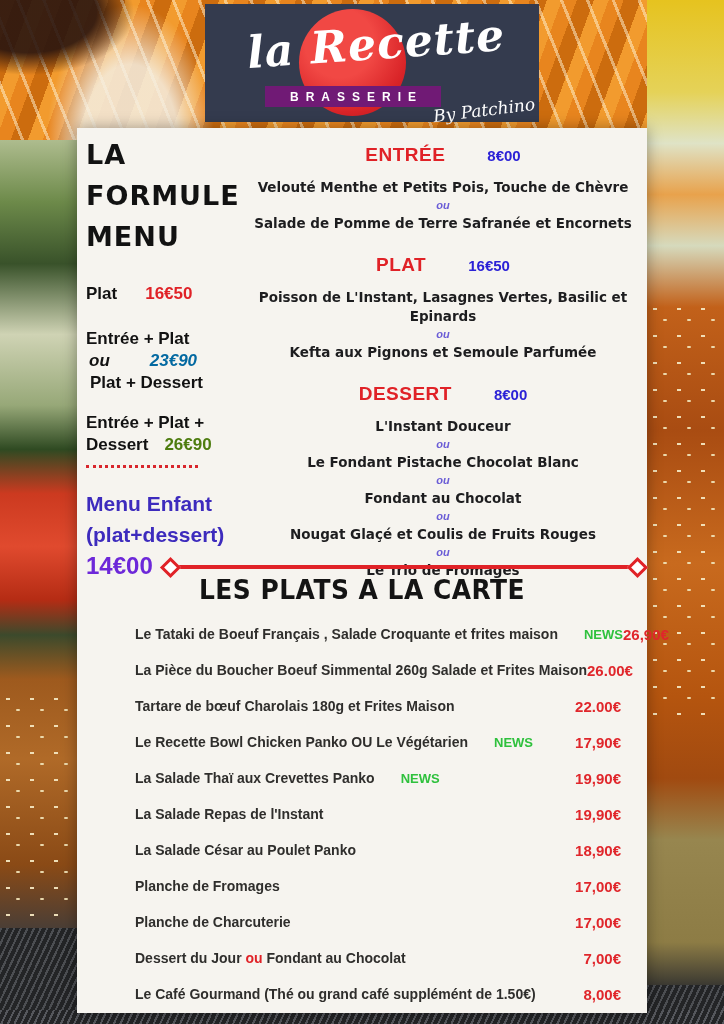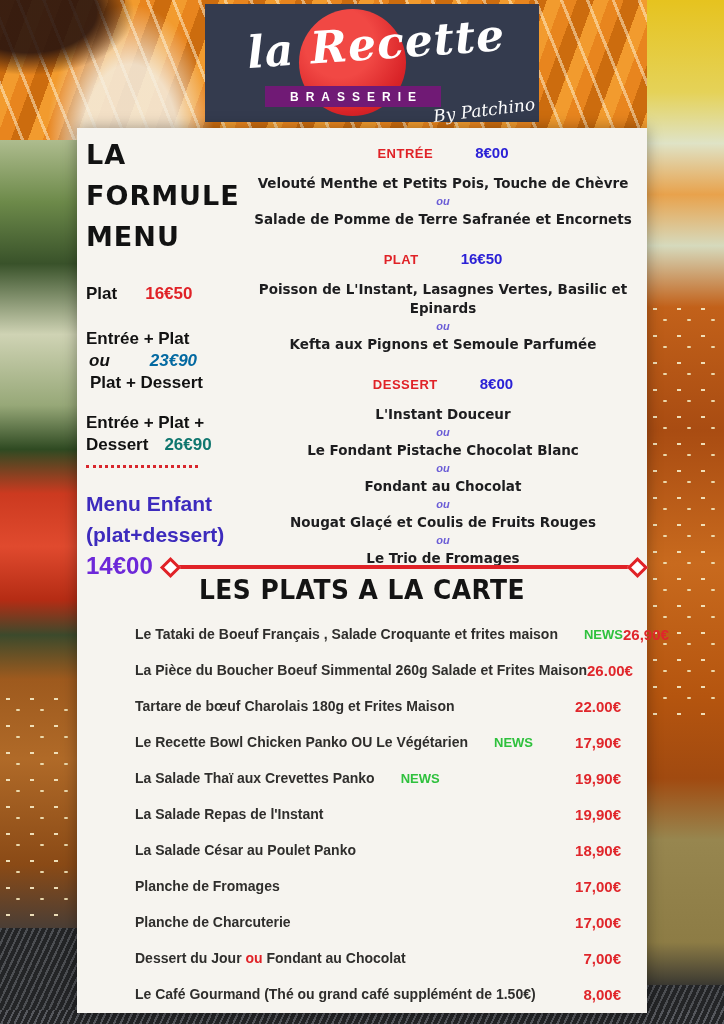--- a/index.html
+++ b/index.html
@@ -58,30 +58,30 @@
   .offer-plat{margin-top:27px;display:flex;font-size:17px;font-weight:bold;}
   .offer-plat .price{color:#e02227;margin-left:28px;}
   .combo{font-size:17px;font-weight:bold;line-height:22px;}
   .combo2{margin-top:24px;}
   .combo2 .ou-row{display:flex;}
   .combo2 .ou-word{font-style:italic;padding-left:3px;}
   .combo2 .price{color:#0369a1;font-style:italic;margin-left:40px;}
   .combo2 .line3{padding-left:4px;}
   .combo3{margin-top:18px;}
   .combo3 .price-row{display:flex;}
-  .combo3 .price{color:#0f766e;margin-left:16px;}
+  .combo3 .price{color:#4d7c0f;margin-left:16px;}
   .dots{margin-top:9px;width:112px;border-top:3px dotted #d8262c;}
   .kids{margin-top:20px;font-size:21px;font-weight:bold;color:#3d2bbd;line-height:31px;}
   .kids .kids-price{color:#6d28d9;font-size:24px;}
 
   
   .courses{position:absolute;left:168px;top:16px;width:396px;text-align:center;}
   .course-section{margin-bottom:21px;}
   .course-header{margin-bottom:12px;}
-  .course-label{color:#e02227;font-weight:bold;font-size:13px;letter-spacing:.5px;}
+  .course-label{color:#e02227;font-weight:bold;font-size:19px;letter-spacing:.5px;}
   .course-price{color:#2b21d6;font-weight:bold;font-size:15px;margin-left:42px;}
   .course-option{font-family:"DejaVu Sans",sans-serif;font-weight:bold;font-size:13.5px;
     color:#1d1d1f;line-height:19px;}
   .ou-sep{font-size:11px;font-style:italic;font-weight:bold;color:#6a5cd6;line-height:17px;}
 
   
   .divider{position:absolute;left:93px;top:437px;width:468px;border-top:4px solid #e02227;}
   .diamond{position:absolute;top:-9px;width:9px;height:9px;background:#fff;
     border:3px solid #e02227;transform:rotate(45deg);}
   .diamond.left{left:-7px;} .diamond.right{right:-7px;}

